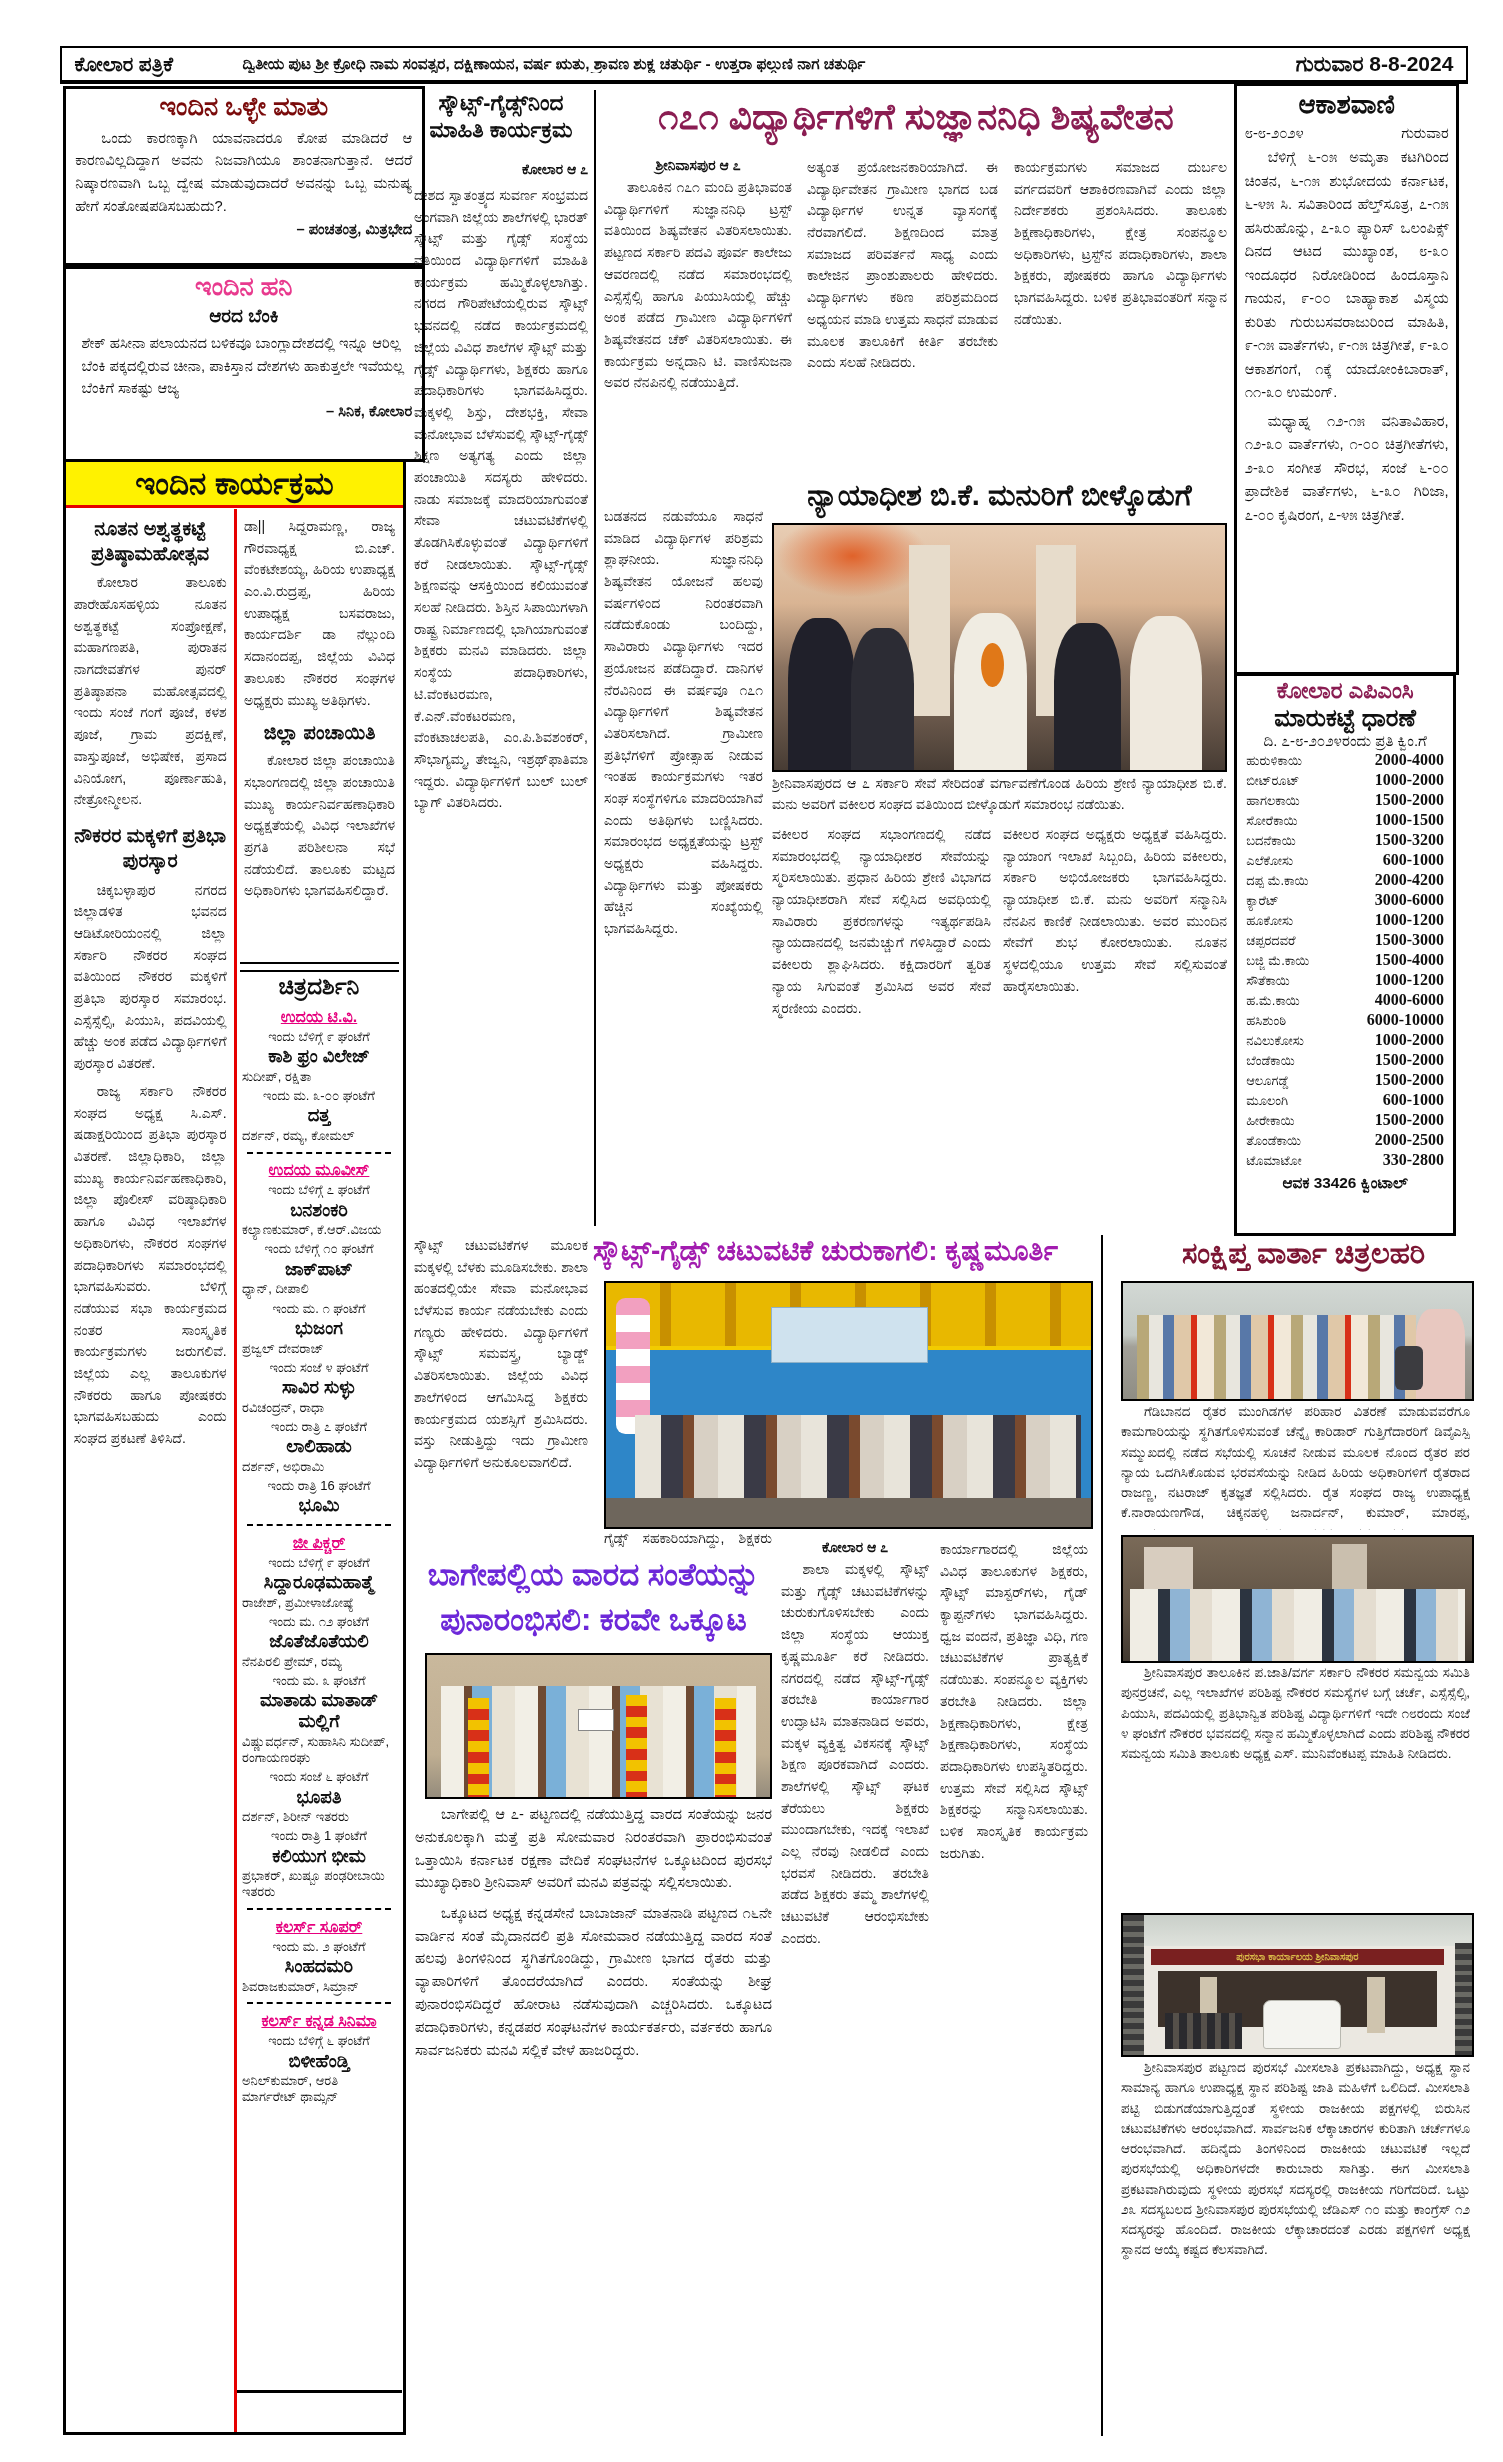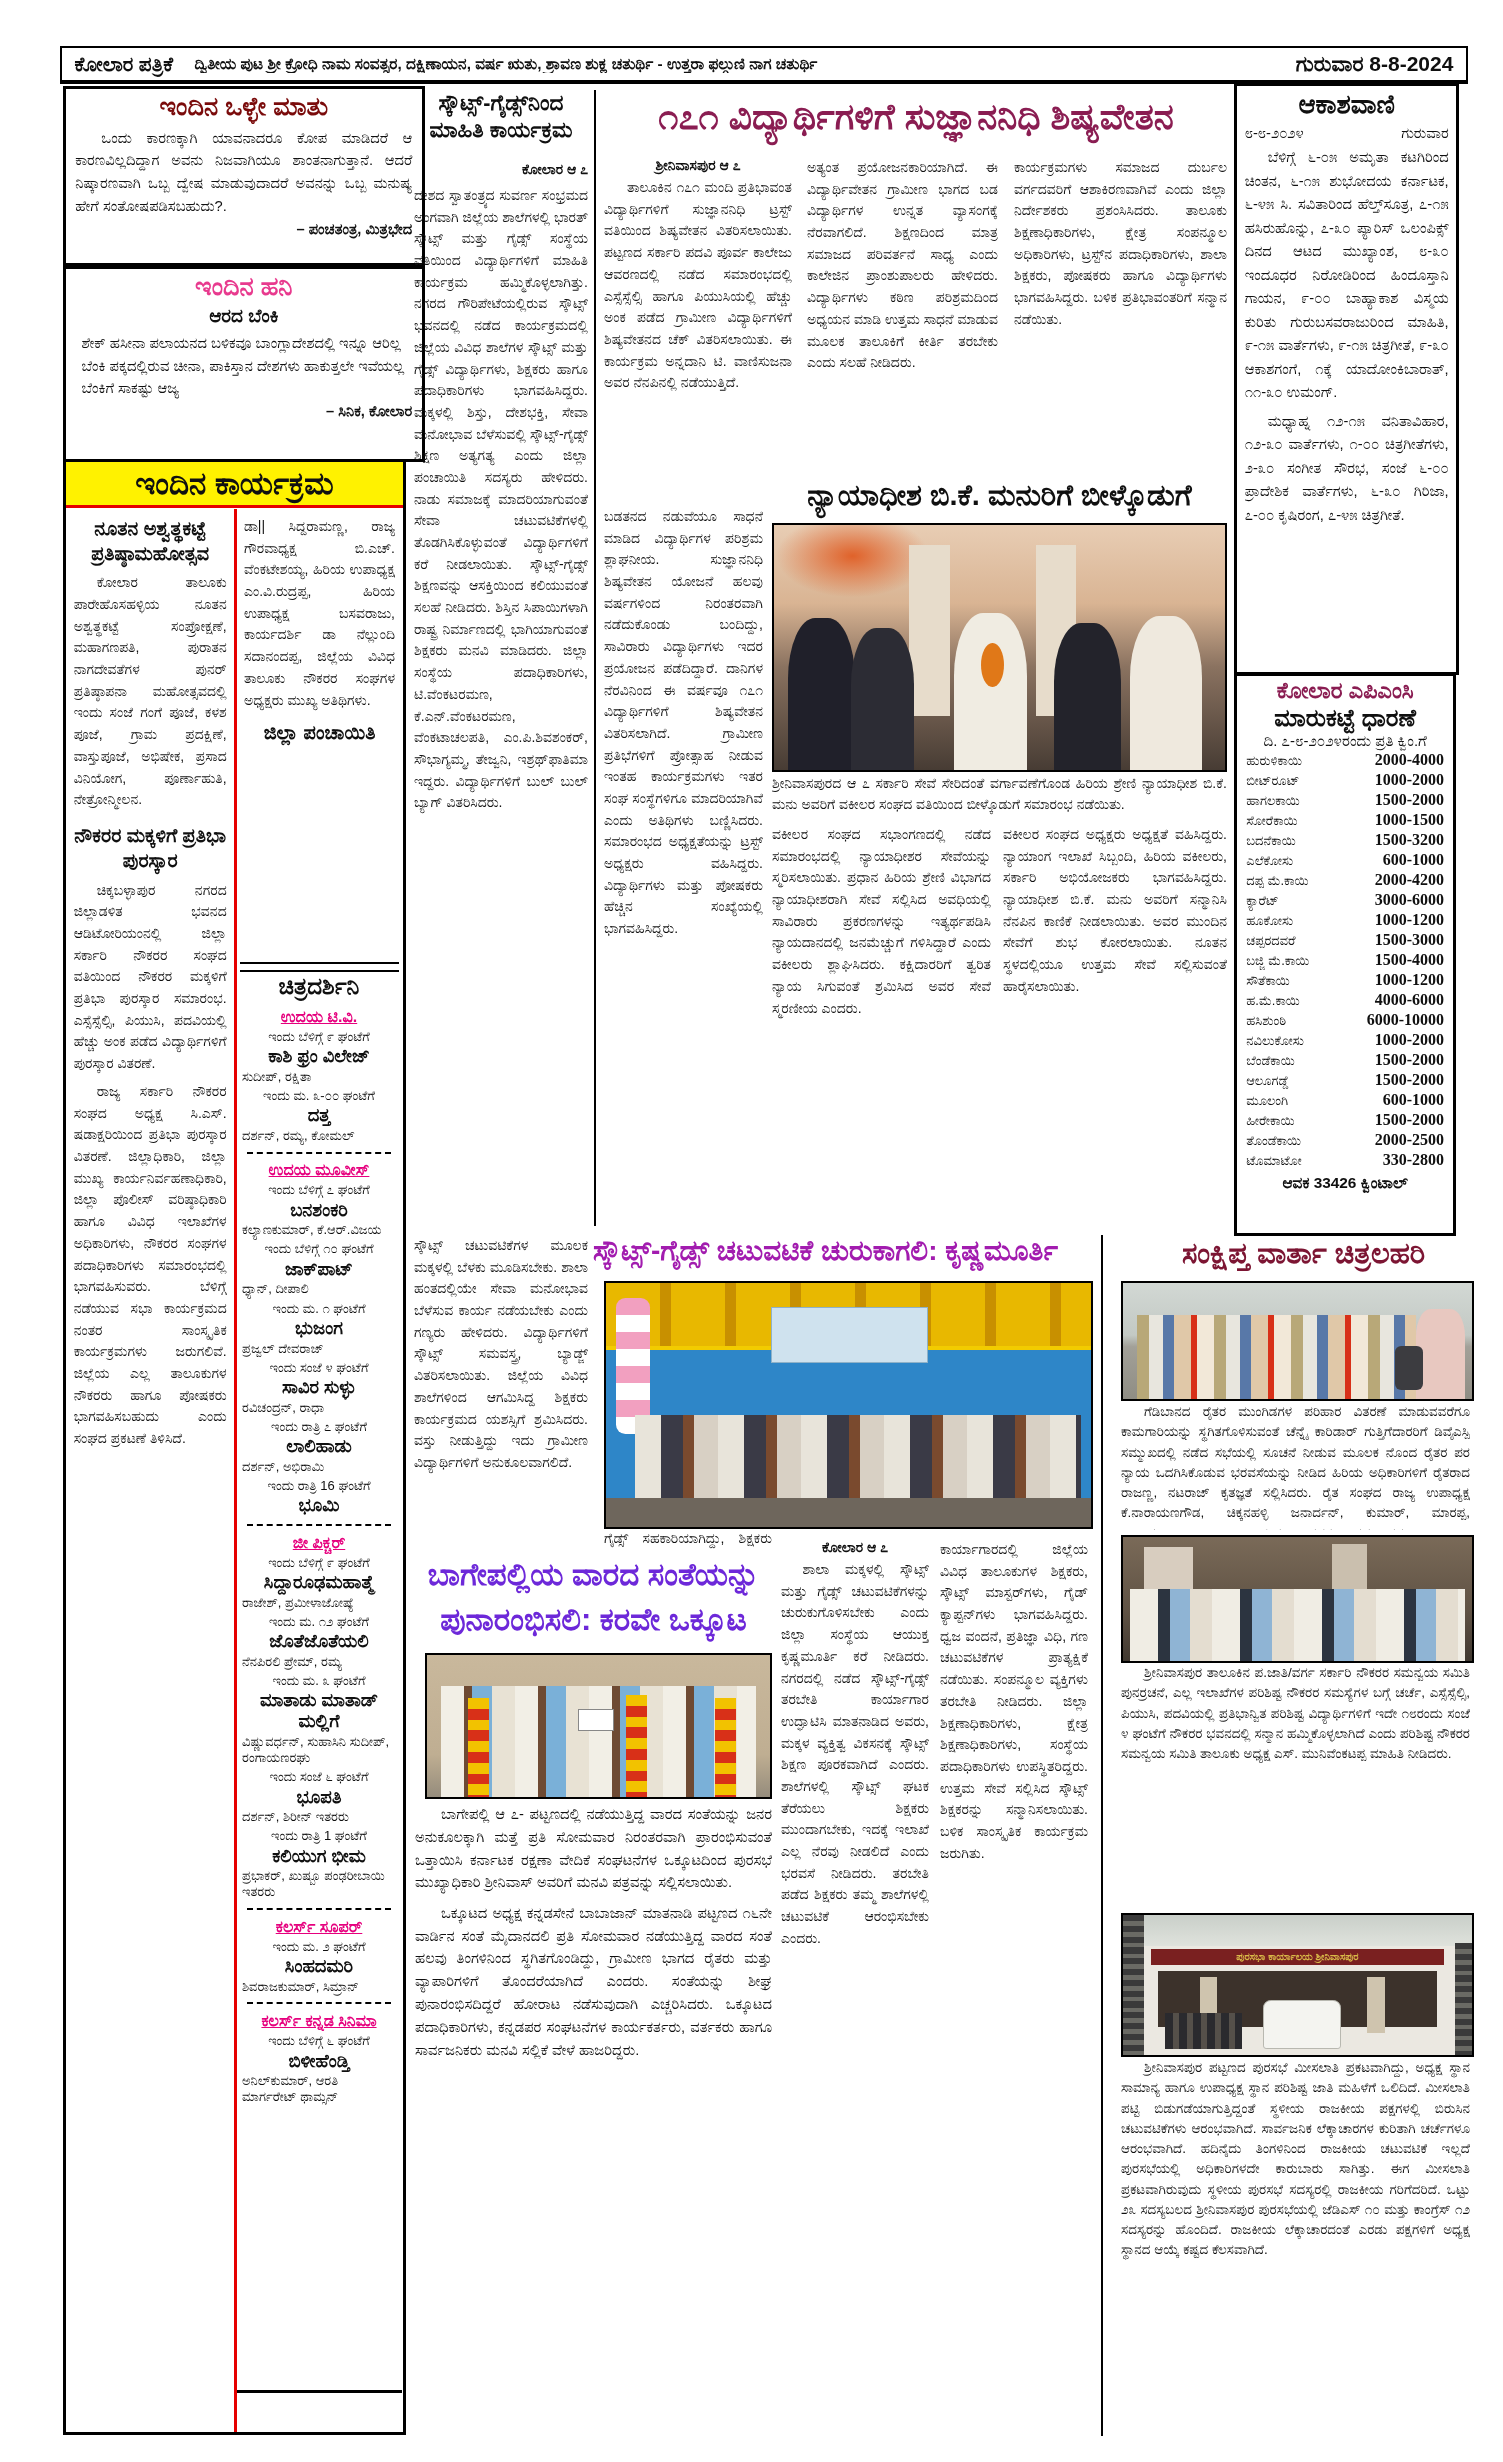--- a/index.html
+++ b/index.html
@@ -21,21 +21,21 @@
   .cin-cast{font-size:13px;text-align:left;margin-top:1.5px;}
   .cin-div{border-top:2.3px dashed #000;margin:7.7px 4.6px 1.5px 4.6px;}
   .body18{font-size:14px;line-height:1.55;}
   .body19{font-size:14.7px;line-height:1.55;}
 </style>
 </head>
 <body>
 
 <div class="abs" style="left:60px;top:46px;width:1379px;height:32px;border:2.3px solid #000;border-bottom-width:4.6px;display:flex;align-items:center;padding:0 12.4px;box-sizing:content-box;background:#fff;">
   <span class="b" style="font-size:20px;white-space:nowrap;">ಕೋಲಾರ ಪತ್ರಿಕೆ</span>
-  <span class="b" style="flex:1;text-align:left;padding-left:21.6px;font-size:15.4px;white-space:nowrap;overflow:hidden;">ದ್ವಿತೀಯ ಪುಟ  ಶ್ರೀ ಕ್ರೋಧಿ ನಾಮ ಸಂವತ್ಸರ, ದಕ್ಷಿಣಾಯನ, ವರ್ಷ ಋತು, ಶ್ರಾವಣ ಶುಕ್ಲ ಚತುರ್ಥಿ - ಉತ್ತರಾ ಫಲ್ಗುಣಿ ನಾಗ ಚತುರ್ಥಿ</span>
+  <span class="b" style="flex:1;text-align:left;padding-left:21.6px;font-size:15.4px;white-space:nowrap;overflow:hidden;margin-left:48px;">ದ್ವಿತೀಯ ಪುಟ  ಶ್ರೀ ಕ್ರೋಧಿ ನಾಮ ಸಂವತ್ಸರ, ದಕ್ಷಿಣಾಯನ, ವರ್ಷ ಋತು, ಶ್ರಾವಣ ಶುಕ್ಲ ಚತುರ್ಥಿ - ಉತ್ತರಾ ಫಲ್ಗುಣಿ ನಾಗ ಚತುರ್ಥಿ</span>
   <span class="b" style="font-size:21px;white-space:nowrap;">ಗುರುವಾರ 8-8-2024</span>
 </div>
 
 <div class="abs" style="left:63px;top:86px;width:337px;height:168px;border:3.1px solid #000;padding:3.1px 9.3px;">
   <div class="ctr b" style="font-size:25.5px;color:#7a0b0b;">ಇಂದಿನ ಒಳ್ಳೇ ಮಾತು</div>
   <div class="just body19" style="margin-top:4.6px;text-indent:26px;">ಒಂದು ಕಾರಣಕ್ಕಾಗಿ ಯಾವನಾದರೂ ಕೋಪ ಮಾಡಿದರೆ ಆ ಕಾರಣವಿಲ್ಲದಿದ್ದಾಗ ಅವನು ನಿಜವಾಗಿಯೂ ಶಾಂತನಾಗುತ್ತಾನೆ. ಆದರೆ ನಿಷ್ಕಾರಣವಾಗಿ ಒಬ್ಬ ದ್ವೇಷ ಮಾಡುವುದಾದರೆ ಅವನನ್ನು ಒಬ್ಬ ಮನುಷ್ಯ ಹೇಗೆ ಸಂತೋಷಪಡಿಸಬಹುದು?.</div>
   <div class="b" style="text-align:right;font-size:14.7px;margin-top:3.1px;">– ಪಂಚತಂತ್ರ, ಮಿತ್ರಭೇದ</div>
 </div>
 
 <div class="abs" style="left:63px;top:266px;width:337px;height:184px;border:3.1px solid #000;padding:3.1px 9.3px;">
@@ -54,20 +54,21 @@
     <div class="ctr b" style="font-size:19.3px;line-height:1.3;">ನೂತನ ಅಶ್ವತ್ಥಕಟ್ಟೆ ಪ್ರತಿಷ್ಠಾಮಹೋತ್ಸವ</div>
     <div class="just body18" style="margin-top:6.2px;text-indent:23px;">ಕೋಲಾರ ತಾಲೂಕು ಪಾರೇಹೊಸಹಳ್ಳಿಯ ನೂತನ ಅಶ್ವತ್ಥಕಟ್ಟೆ ಸಂಪ್ರೋಕ್ಷಣೆ, ಮಹಾಗಣಪತಿ, ಪುರಾತನ ನಾಗದೇವತೆಗಳ ಪುನರ್ ಪ್ರತಿಷ್ಠಾಪನಾ ಮಹೋತ್ಸವದಲ್ಲಿ ಇಂದು ಸಂಜೆ ಗಂಗೆ ಪೂಜೆ, ಕಳಶ ಪೂಜೆ, ಗ್ರಾಮ ಪ್ರದಕ್ಷಿಣೆ, ವಾಸ್ತುಪೂಜೆ, ಅಭಿಷೇಕ, ಪ್ರಸಾದ ವಿನಿಯೋಗ, ಪೂರ್ಣಾಹುತಿ, ನೇತ್ರೋನ್ಮೀಲನ.</div>
     <div class="ctr b" style="font-size:19.3px;line-height:1.3;margin-top:12.4px;">ನೌಕರರ ಮಕ್ಕಳಿಗೆ ಪ್ರತಿಭಾ ಪುರಸ್ಕಾರ</div>
     <div class="just body18" style="margin-top:6.2px;text-indent:23px;">ಚಿಕ್ಕಬಳ್ಳಾಪುರ ನಗರದ ಜಿಲ್ಲಾಡಳಿತ ಭವನದ ಆಡಿಟೋರಿಯಂನಲ್ಲಿ ಜಿಲ್ಲಾ ಸರ್ಕಾರಿ ನೌಕರರ ಸಂಘದ ವತಿಯಿಂದ ನೌಕರರ ಮಕ್ಕಳಿಗೆ ಪ್ರತಿಭಾ ಪುರಸ್ಕಾರ ಸಮಾರಂಭ. ಎಸ್ಸೆಸ್ಸೆಲ್ಸಿ, ಪಿಯುಸಿ, ಪದವಿಯಲ್ಲಿ ಹೆಚ್ಚು ಅಂಕ ಪಡೆದ ವಿದ್ಯಾರ್ಥಿಗಳಿಗೆ ಪುರಸ್ಕಾರ ವಿತರಣೆ.</div>
     <div class="just body18" style="margin-top:6.2px;text-indent:23px;">ರಾಜ್ಯ ಸರ್ಕಾರಿ ನೌಕರರ ಸಂಘದ ಅಧ್ಯಕ್ಷ ಸಿ.ಎಸ್. ಷಡಾಕ್ಷರಿಯಿಂದ ಪ್ರತಿಭಾ ಪುರಸ್ಕಾರ ವಿತರಣೆ. ಜಿಲ್ಲಾಧಿಕಾರಿ, ಜಿಲ್ಲಾ ಮುಖ್ಯ ಕಾರ್ಯನಿರ್ವಹಣಾಧಿಕಾರಿ, ಜಿಲ್ಲಾ ಪೊಲೀಸ್ ವರಿಷ್ಠಾಧಿಕಾರಿ ಹಾಗೂ ವಿವಿಧ ಇಲಾಖೆಗಳ ಅಧಿಕಾರಿಗಳು, ನೌಕರರ ಸಂಘಗಳ ಪದಾಧಿಕಾರಿಗಳು ಸಮಾರಂಭದಲ್ಲಿ ಭಾಗವಹಿಸುವರು. ಬೆಳಿಗ್ಗೆ ನಡೆಯುವ ಸಭಾ ಕಾರ್ಯಕ್ರಮದ ನಂತರ ಸಾಂಸ್ಕೃತಿಕ ಕಾರ್ಯಕ್ರಮಗಳು ಜರುಗಲಿವೆ. ಜಿಲ್ಲೆಯ ಎಲ್ಲ ತಾಲೂಕುಗಳ ನೌಕರರು ಹಾಗೂ ಪೋಷಕರು ಭಾಗವಹಿಸಬಹುದು ಎಂದು ಸಂಘದ ಪ್ರಕಟಣೆ ತಿಳಿಸಿದೆ.</div>
   </div>
 
   <div class="blk" style="left:178px;top:54px;width:151px;height:442px;">
     <div class="just body18">ಡಾ|| ಸಿದ್ದರಾಮಣ್ಣ, ರಾಜ್ಯ ಗೌರವಾಧ್ಯಕ್ಷ ಬಿ.ಎಚ್. ವೆಂಕಟೇಶಯ್ಯ, ಹಿರಿಯ ಉಪಾಧ್ಯಕ್ಷ ಎಂ.ವಿ.ರುದ್ರಪ್ಪ, ಹಿರಿಯ ಉಪಾಧ್ಯಕ್ಷ ಬಸವರಾಜು, ಕಾರ್ಯದರ್ಶಿ ಡಾ ನೆಲ್ಲುಂದಿ ಸದಾನಂದಪ್ಪ, ಜಿಲ್ಲೆಯ ವಿವಿಧ ತಾಲೂಕು ನೌಕರರ ಸಂಘಗಳ ಅಧ್ಯಕ್ಷರು ಮುಖ್ಯ ಅತಿಥಿಗಳು.</div>
     <div class="ctr b" style="font-size:19.3px;margin-top:10.8px;">ಜಿಲ್ಲಾ ಪಂಚಾಯಿತಿ</div>
+    <div class="just body18" style="margin-top:6.2px;text-indent:23px;">ಕೋಲಾರ ಜಿಲ್ಲಾ ಪಂಚಾಯಿತಿ ಸಭಾಂಗಣದಲ್ಲಿ ಜಿಲ್ಲಾ ಪಂಚಾಯಿತಿ ಮುಖ್ಯ ಕಾರ್ಯನಿರ್ವಹಣಾಧಿಕಾರಿ ಅಧ್ಯಕ್ಷತೆಯಲ್ಲಿ ವಿವಿಧ ಇಲಾಖೆಗಳ ಪ್ರಗತಿ ಪರಿಶೀಲನಾ ಸಭೆ ನಡೆಯಲಿದೆ. ತಾಲೂಕು ಮಟ್ಟದ ಅಧಿಕಾರಿಗಳು ಭಾಗವಹಿಸಲಿದ್ದಾರೆ.</div>
   </div>
 
   <div style="position:absolute;left:174px;top:500px;width:159px;height:6.2px;border-top:2.3px solid #000;border-bottom:2.3px solid #000;"></div>
 
   <div class="blk" style="left:176px;top:511px;width:154px;height:1413px;">
     <div class="ctr b" style="font-size:23px;">ಚಿತ್ರದರ್ಶಿನಿ</div>
 
     <div class="cin-ch">ಉದಯ ಟಿ.ವಿ.</div>
     <div class="cin-time">ಇಂದು ಬೆಳಿಗ್ಗೆ ೯ ಘಂಟೆಗೆ</div>
     <div class="cin-title">ಕಾಶಿ ಫ್ರಂ ವಿಲೇಜ್</div>

